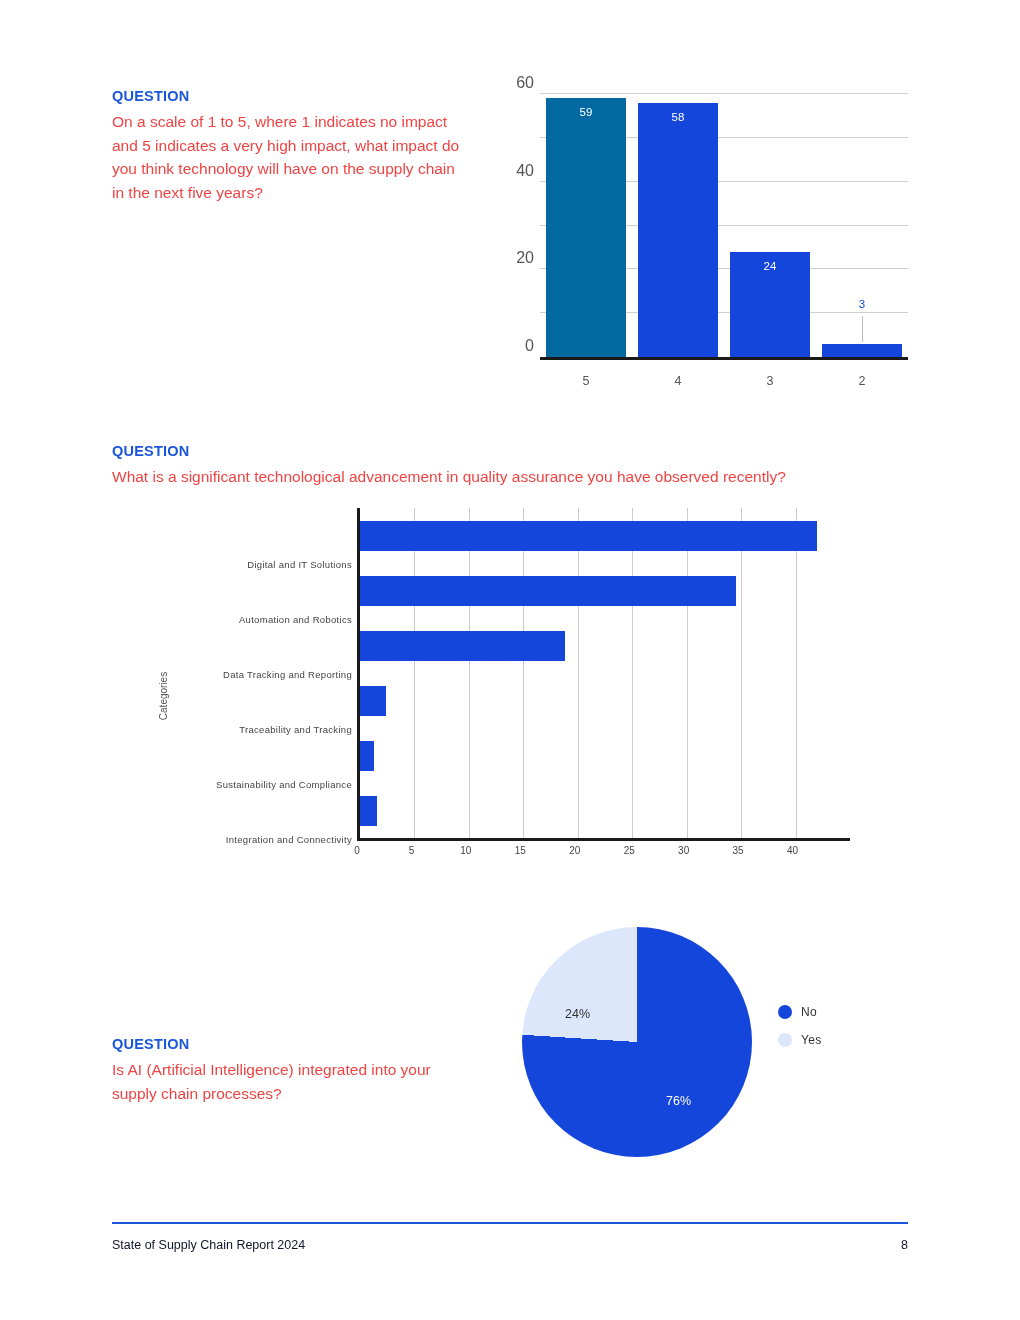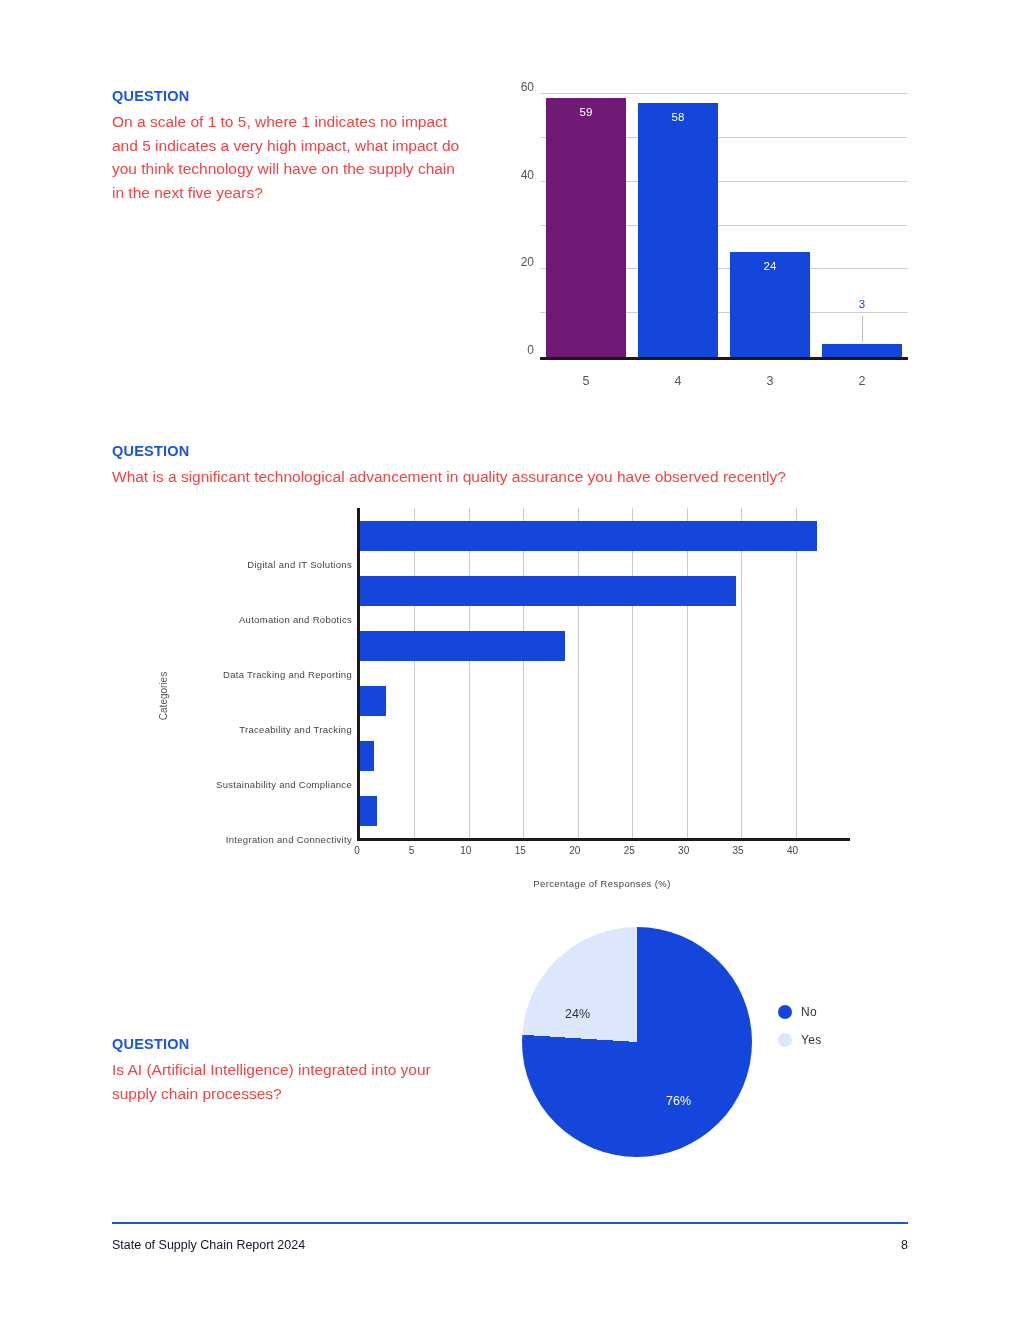--- a/index.html
+++ b/index.html
@@ -29,21 +29,21 @@
 
   
   #chart1{ position:absolute; left:508px; top:88px; width:400px; height:310px; }
   #c1-plot{
     position:absolute; left:32px; top:6px; right:0px; bottom:38px;
     border-bottom:3px solid #1a1a1a;
   }
   .c1-grid{ position:absolute; left:0; right:0; height:1px; background:#cfcfcf; }
   .c1-ylabel{
     position:absolute; right:calc(100% + 6px); transform:translateY(-50%);
-    font-size:12px; color:#555; white-space:nowrap;
+    font-size:16px; color:#555; white-space:nowrap;
   }
   .c1-bars{ position:absolute; left:0; right:0; bottom:0; top:0; display:flex;
             align-items:flex-end; }
   .c1-col{ flex:1 1 0; height:100%; position:relative; display:flex;
            align-items:flex-end; justify-content:center; }
   .c1-bar{ width:86%; background:#1446db; position:relative; }
   .c1-val{
     position:absolute; left:0; right:0; text-align:center;
     font-size:11.5px; color:#ffffff; top:8px;
   }
@@ -126,21 +126,21 @@
           <div class="c1-grid" style="bottom: 100%;"></div>
         </div>
       <div id="c1-yticks">
           <div class="c1-ylabel" style="bottom: 0%; margin-bottom: -7px;">0</div>
           <div class="c1-ylabel" style="bottom: 33.3333%; margin-bottom: -7px;">20</div>
           <div class="c1-ylabel" style="bottom: 66.6667%; margin-bottom: -7px;">40</div>
           <div class="c1-ylabel" style="bottom: 100%; margin-bottom: -7px;">60</div>
         </div>
       <div class="c1-bars" id="c1-bars">
           <div class="c1-col">
-            <div class="c1-bar" style="height: 98.3333%; background: #701a75;">
+            <div class="c1-bar" style="height: 98.3333%; background: #0369a1;">
               <div class="c1-val">59</div>
             </div>
           </div>
           <div class="c1-col">
             <div class="c1-bar" style="height: 96.6667%; background: rgb(20, 70, 219);">
               <div class="c1-val">58</div>
             </div>
           </div>
           <div class="c1-col">
             <div class="c1-bar" style="height: 40%; background: rgb(20, 70, 219);">
@@ -202,21 +202,20 @@
         <div class="c2-xlabel" style="left: 0px;">0</div>
         <div class="c2-xlabel" style="left: 54.4444px;">5</div>
         <div class="c2-xlabel" style="left: 108.889px;">10</div>
         <div class="c2-xlabel" style="left: 163.333px;">15</div>
         <div class="c2-xlabel" style="left: 217.778px;">20</div>
         <div class="c2-xlabel" style="left: 272.222px;">25</div>
         <div class="c2-xlabel" style="left: 326.667px;">30</div>
         <div class="c2-xlabel" style="left: 381.111px;">35</div>
         <div class="c2-xlabel" style="left: 435.556px;">40</div>
       </div>
-    <div id="c2-xtitle">Percentage of Responses (%)</div>
   </div>
 
   <div id="q3-block">
     <div class="q-kicker">QUESTION</div>
     <div class="q-text">Is AI (Artificial Intelligence) integrated into your supply chain processes?</div>
   </div>
 
   <div id="chart3">
     <div id="pie" style="background: conic-gradient(rgb(20, 70, 219) 0deg, rgb(20, 70, 219) 273.6deg, rgb(220, 231, 251) 273.6deg, rgb(220, 231, 251) 360deg);"></div>
     <div class="pie-lbl" id="pie-lbl-yes">24%</div>

